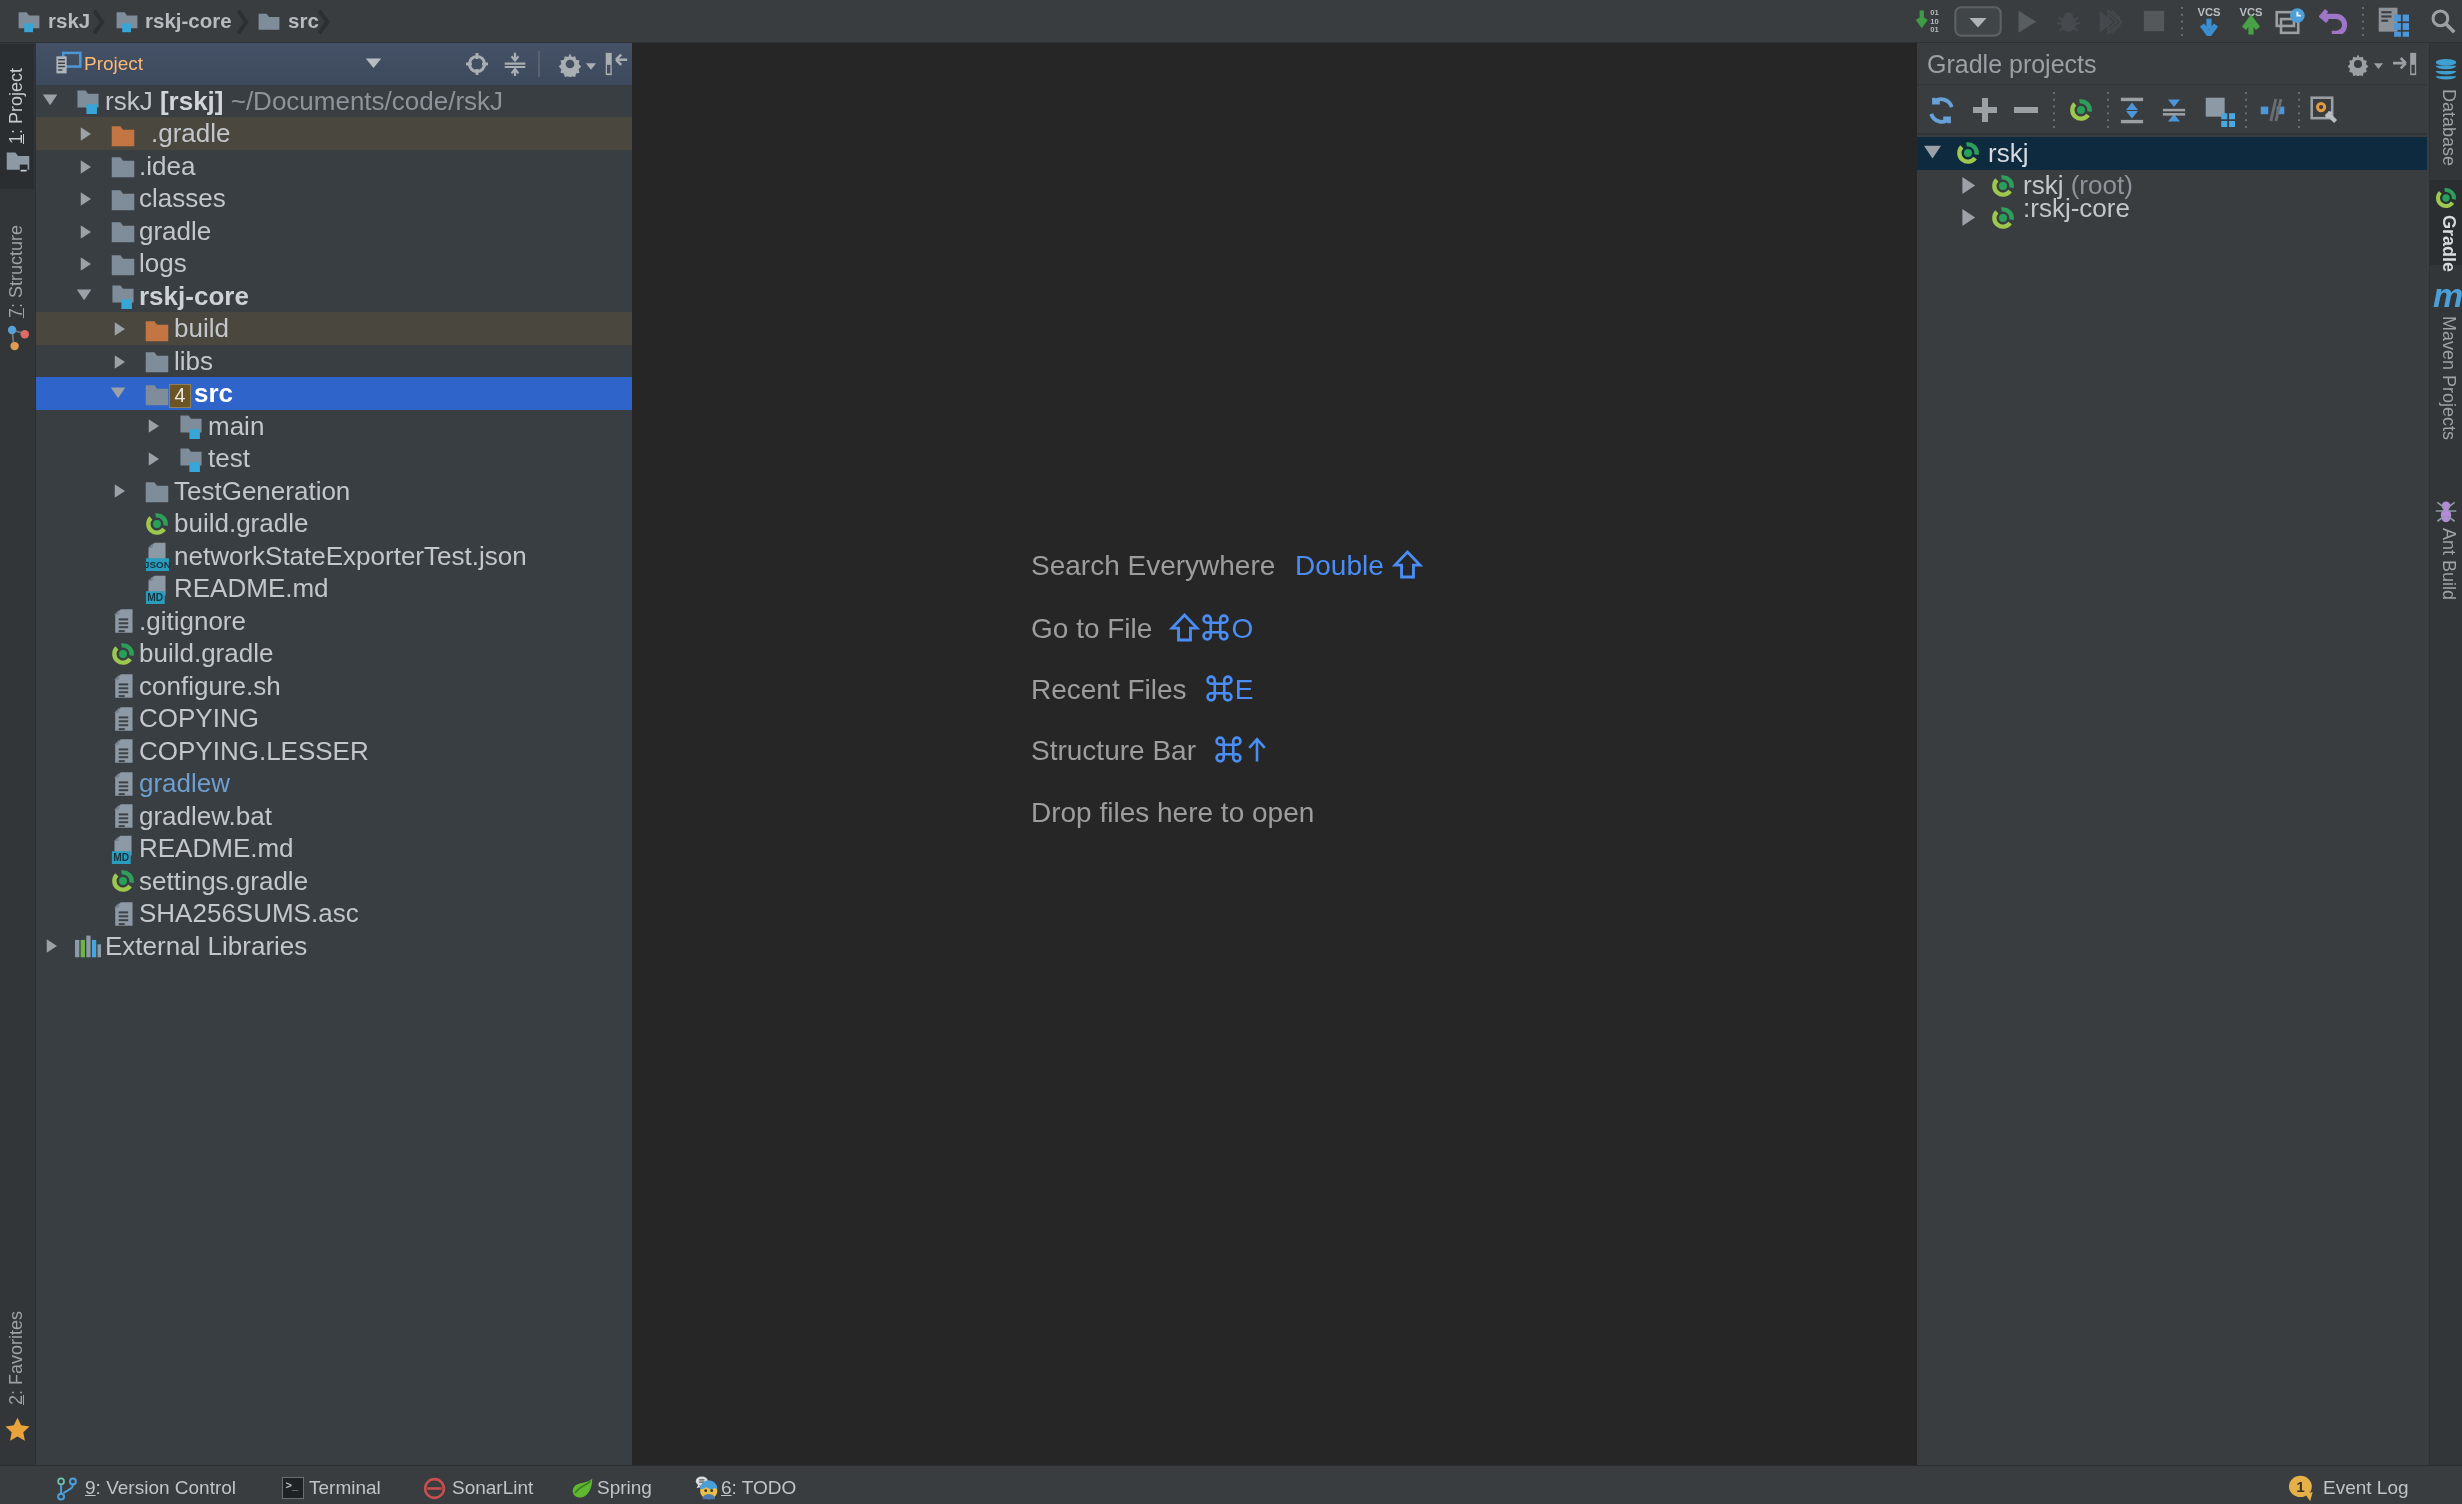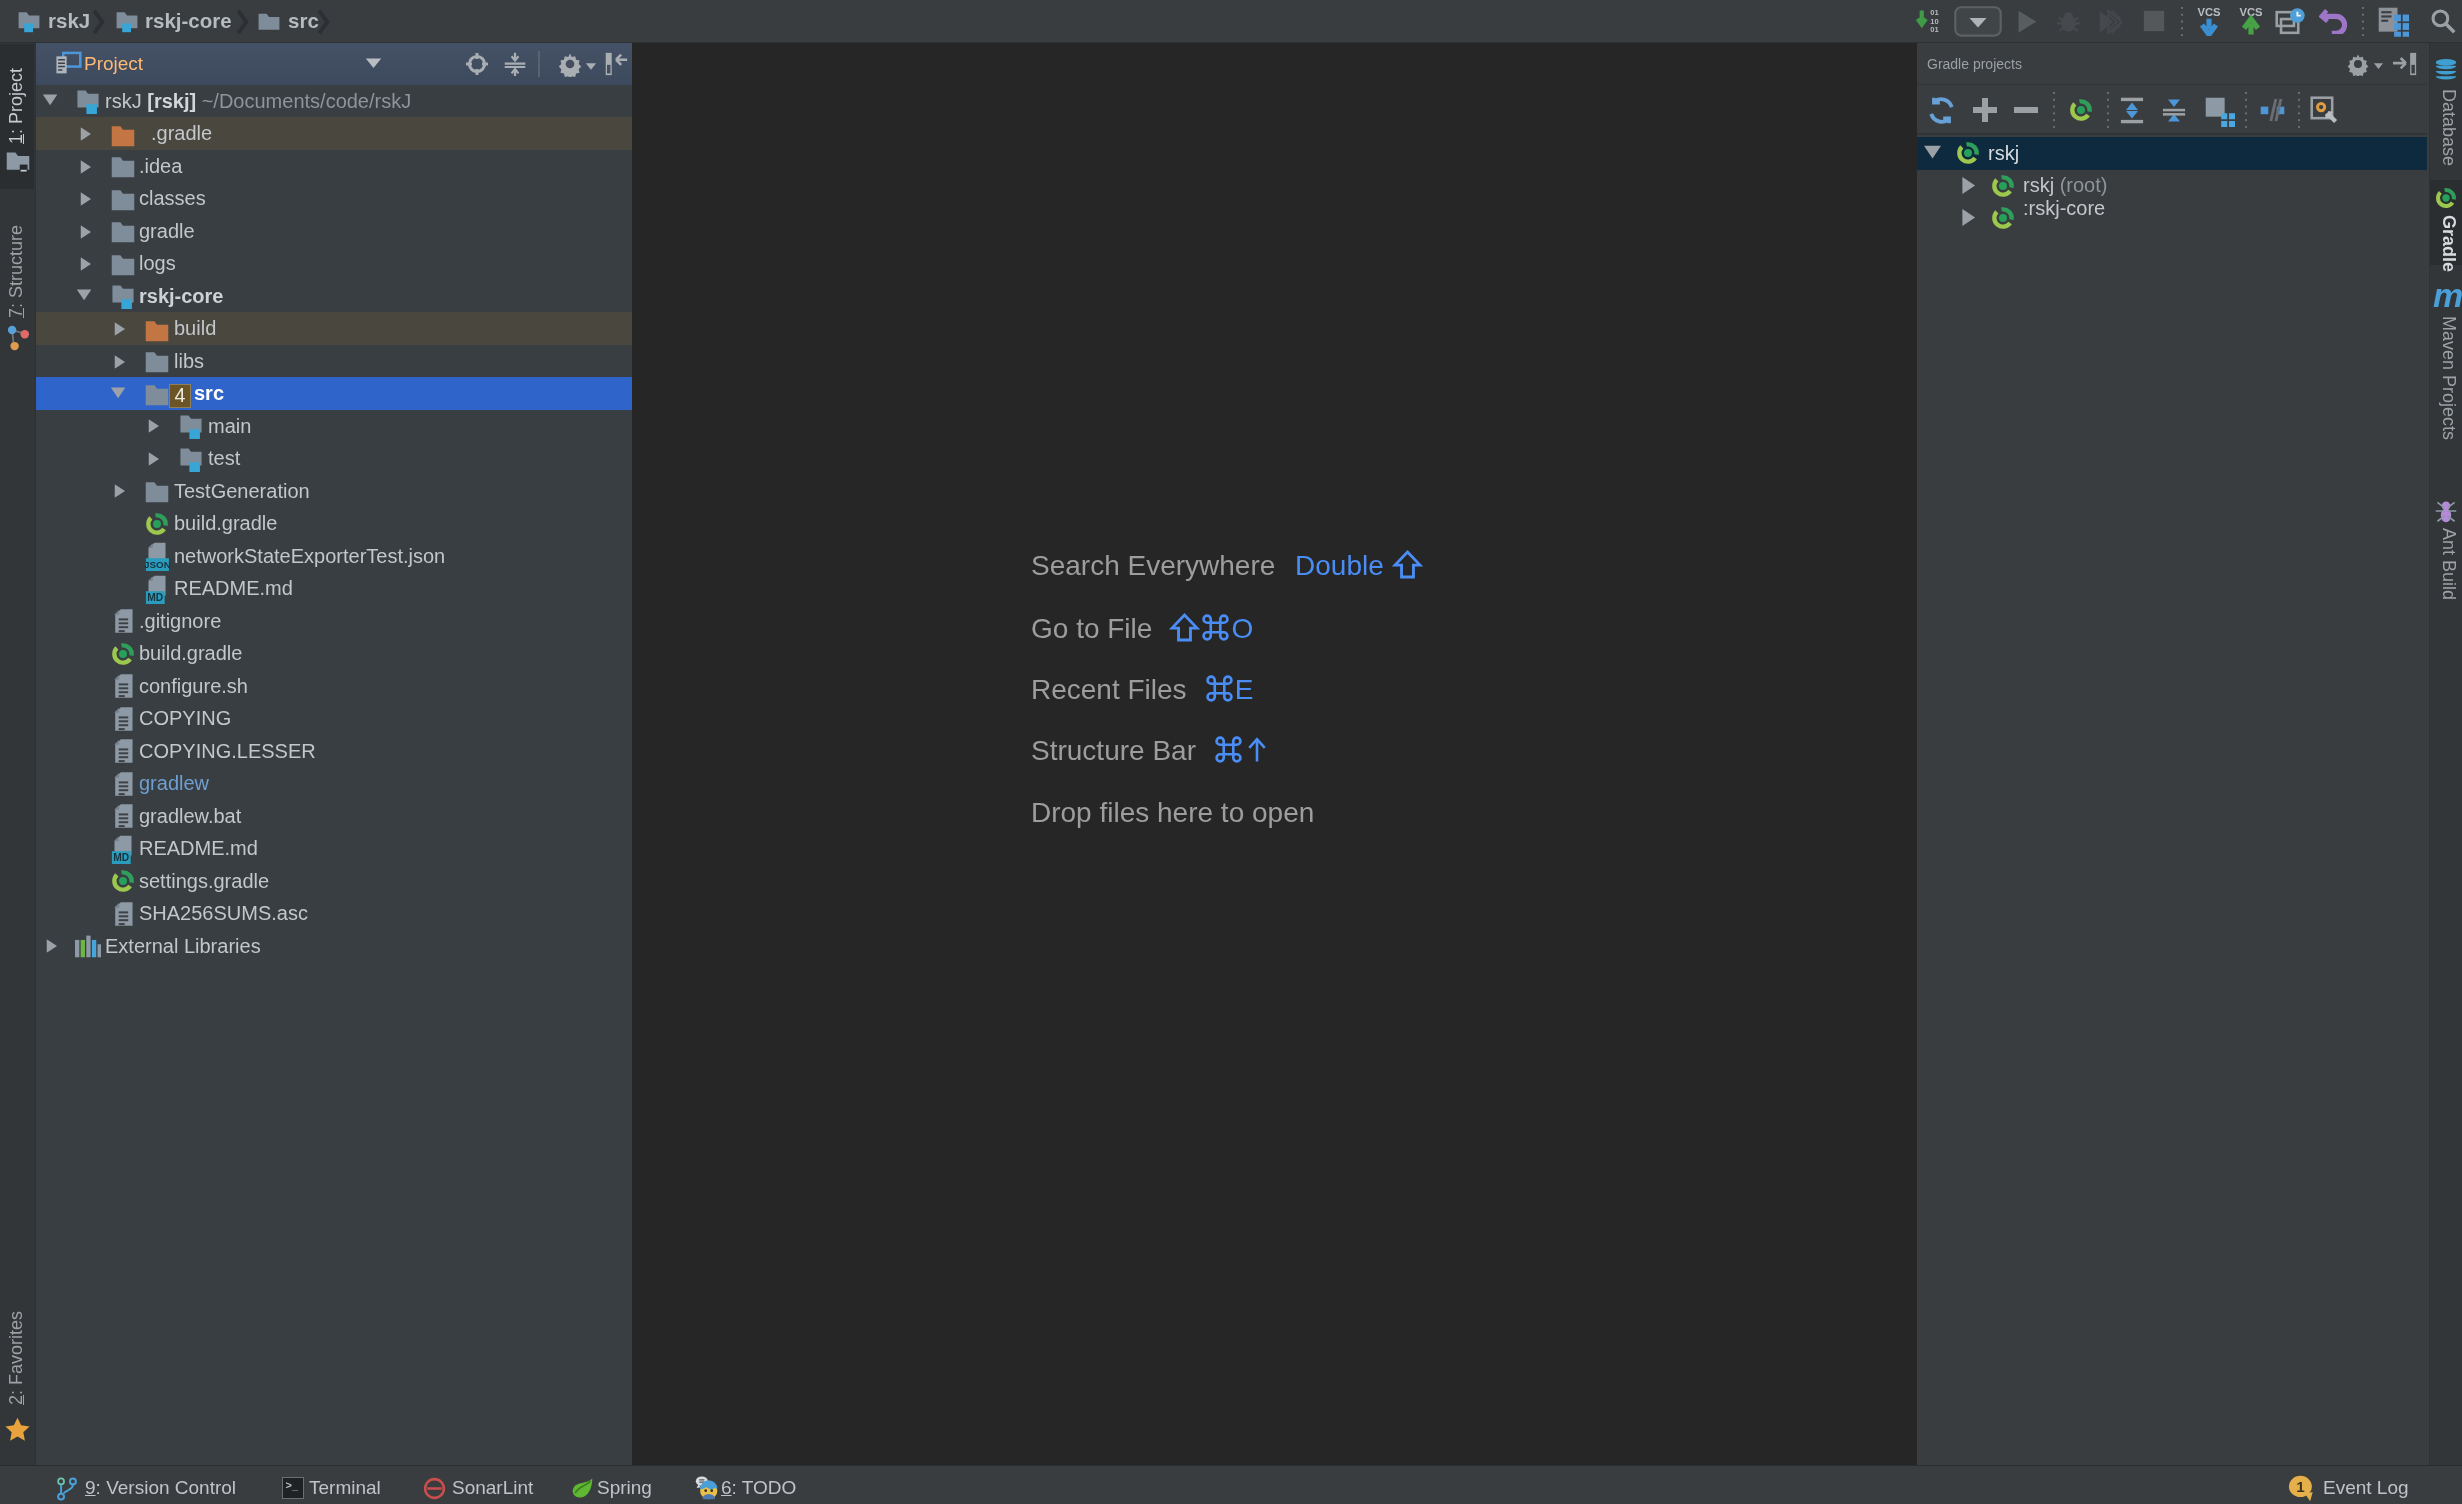--- a/index.html
+++ b/index.html
@@ -10,21 +10,21 @@
 #rstripe{left:2429px;top:43px;width:33px;height:1422px;background:#333639;border-left:1.7px solid #2e3134}
 #ppanel{left:36px;top:43px;width:596px;height:1422px;background:#393e42}
 #phdr{left:36px;top:43px;width:596px;height:42px;background:linear-gradient(#455166,#3d495c)}
 #editor{left:632px;top:43px;width:1285px;height:1422px;background:#262626}
 #gpanel{left:1917px;top:43px;width:510px;height:1422px;background:#393d40}
 #statusbar{left:0;top:1465px;width:2462px;height:40px;background:#393d40;border-top:1.7px solid #2a2d2f}
 .row{position:absolute;left:0;width:596px;height:32.5px}
 .ticon{position:absolute;width:26px;height:26px;top:3.4px}
 .ticon34{position:absolute;width:26px;height:29px;top:2.6px}
 .tarrow{position:absolute;width:17px;height:17px;top:7.7px}
-.tlabel{position:absolute;top:0;line-height:32.5px;font-size:20px;color:#c3c7cb;white-space:pre}
+.tlabel{position:absolute;top:0;line-height:32.5px;font-size:26px;color:#c3c7cb;white-space:pre}
 .vtext{position:absolute;transform:rotate(-90deg);transform-origin:0 0;font-size:18px;color:#9da2a7;white-space:nowrap}
 .vtextr{position:absolute;transform:rotate(90deg);transform-origin:0 0;font-size:18px;color:#9da2a7;white-space:nowrap}
 .hint{position:absolute;font-size:28px;color:#9d9d9d;white-space:pre}
 .hintb{color:#4a8df5}
 .sbtext{position:absolute;top:0;line-height:35px;font-size:19px;color:#c0c4c8;white-space:pre}
 .bc{position:absolute;top:0;line-height:41px;font-size:20.5px;font-weight:bold;color:#b6bbc0;white-space:pre}
 
 </style></head><body>
 
 <svg width="0" height="0" style="position:absolute">
@@ -391,21 +391,21 @@
       <use href="#cmd"></use>
     </svg><span class="hintb">E</span></div>
 <div class="hint" style="left:1031px;top:730px;height:41px;line-height:41px"><span>Structure Bar</span><span style="display:inline-block;width:17px"></span><svg style="width:31px;height:31px;vertical-align:-5.1px" viewBox="0 0 36 36" width="31" height="31">
       <use href="#cmd"></use>
     </svg><svg style="width:26px;height:31px;vertical-align:-5.1px" viewBox="0 0 30 36">
       <path d="M15 32 V8 M6 16 L15 6 L24 16" fill="none" stroke="#4a8df5" stroke-width="3"></path>
     </svg></div>
 <div class="hint" style="left:1031px;top:792px;height:41px;line-height:41px"><span>Drop files here to open</span></div>
 <div id="gpanel" class="abs"></div>
 <div class="abs" style="left:1917px;top:43px;width:510px;height:42px;border-bottom:1.7px solid #313437"></div>
-<div class="abs" style="left:1927px;top:43px;line-height:42px;font-size:14px;color:#9ba0a5">Gradle projects</div>
+<div class="abs" style="left:1927px;top:43px;line-height:42px;font-size:25px;color:#9ba0a5">Gradle projects</div>
 <svg class="abs" style="left:2346px;top:52px;width:24px;height:24px" viewBox="0 0 30 30">
 <path d="M15 3 l2 4 4-1 1 4 4 1 -1 4 3 3 -3 3 1 4 -4 1 -1 4 -4-1 -2 4 -2-4 -4 1 -1-4 -4-1 1-4 -3-3 3-3 -1-4 4-1 1-4 4 1 z" fill="#9ba0a5"></path>
 <circle cx="15" cy="15" r="5" fill="#393d40"></circle>
   </svg>
 <svg class="abs" style="left:2373px;top:62px;width:11px;height:7.7px" viewBox="0 0 14 10">
     <path d="M1 1.5 h12 l-6 7.5 z" fill="#9ba0a5"></path>
   </svg>
 <svg class="abs" style="left:2392px;top:52px;width:26px;height:24px" viewBox="0 0 30 28">
 <path d="M1 13 h15 M16 13 l-6-6 M16 13 l-6 6" stroke="#9ba0a5" stroke-width="3" fill="none"></path>
 <rect x="21" y="1" width="7" height="26" fill="#9ba0a5"></rect>

